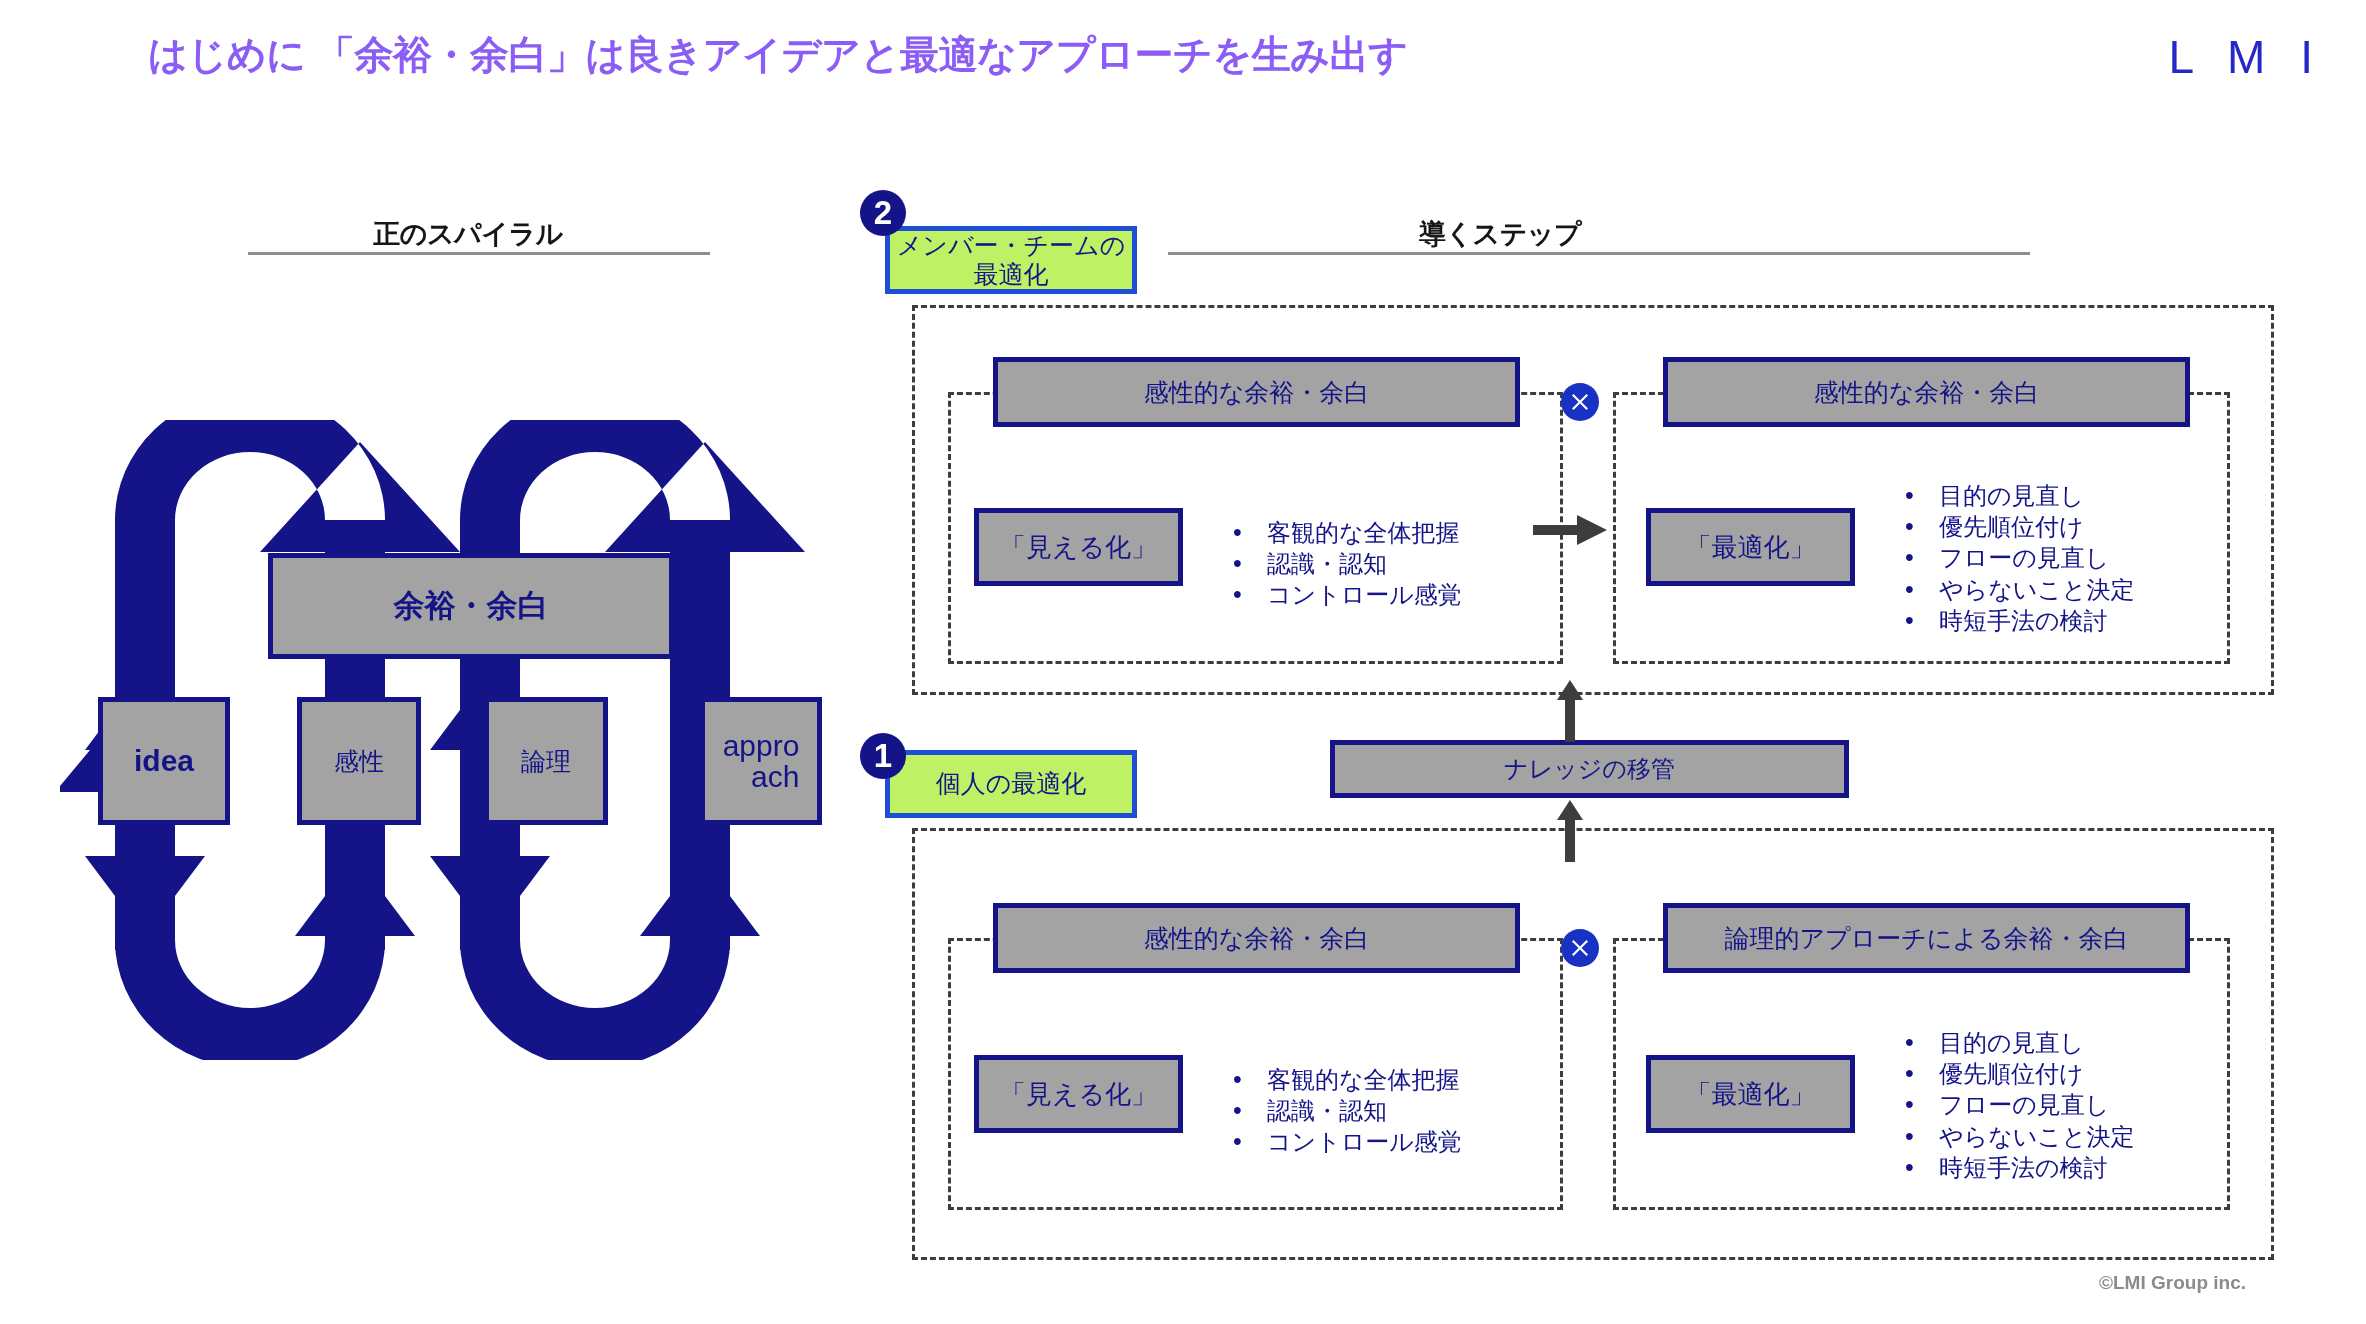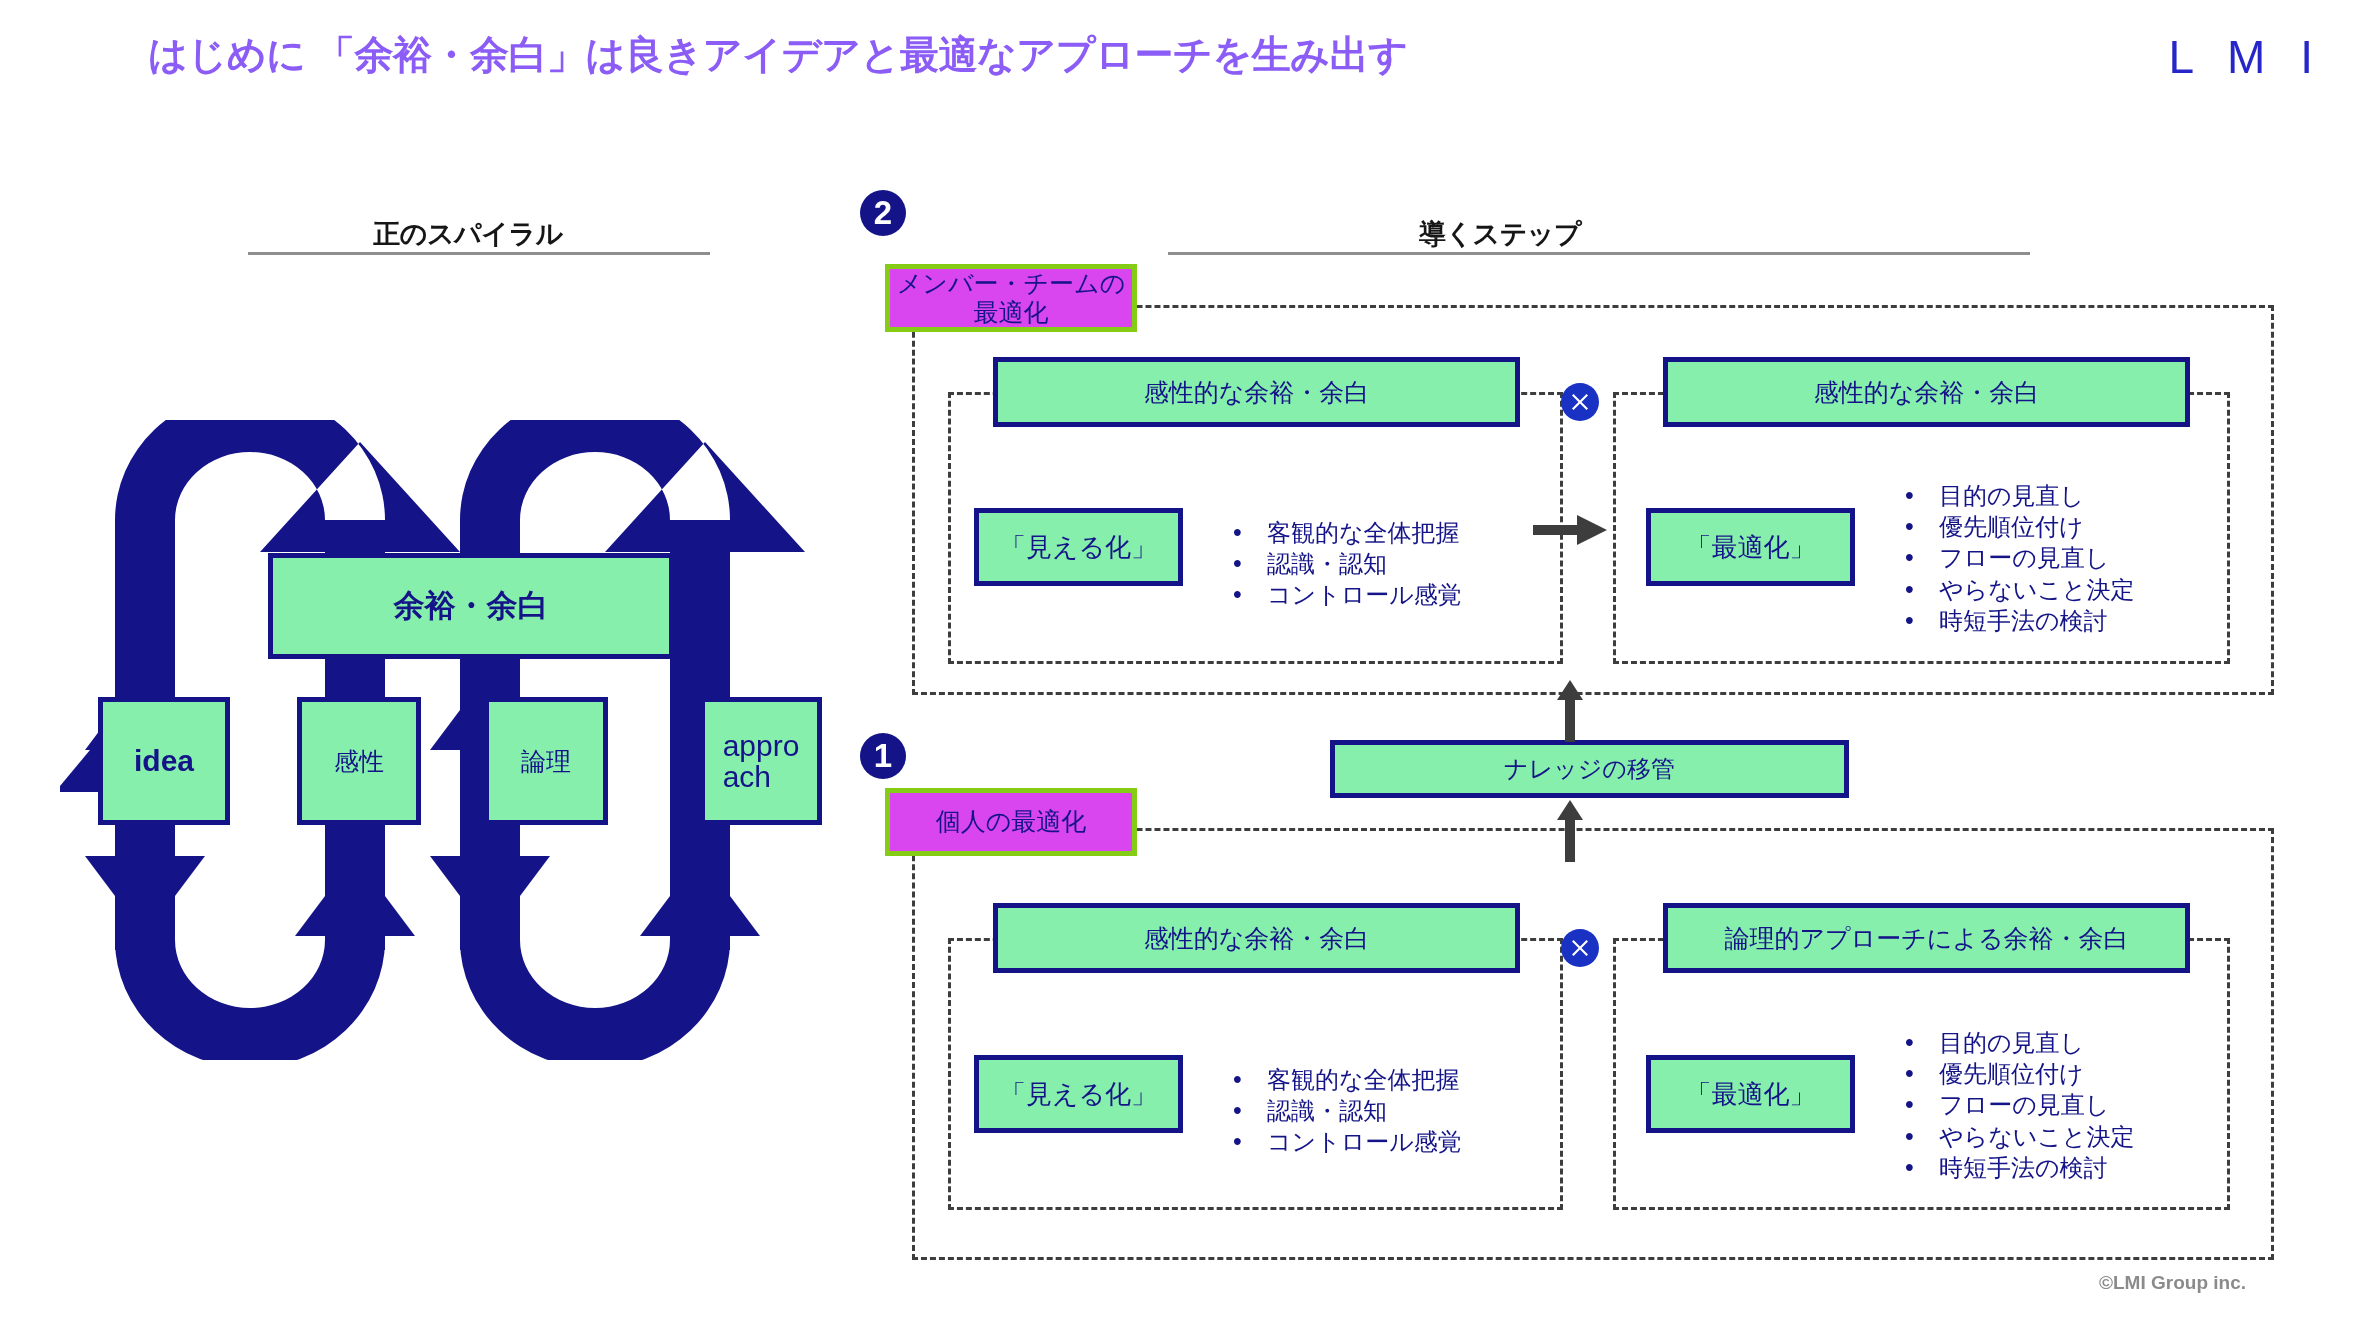--- a/index.html
+++ b/index.html
@@ -33,23 +33,23 @@
   }
   .section-rule{height:3px;background:#8e8e8e;}
 
   #spiral-head{left:248px;top:216px;width:440px;}
   #spiral-rule{left:248px;top:252px;width:462px;}
   #steps-head{left:1150px;top:216px;width:700px;}
   #steps-rule{left:1168px;top:252px;width:862px;}
 
   
   .nbox{
-    border:5px solid #141488;background:#86efac;
+    border:5px solid #141488;background:#a3a3a3;
     display:flex;align-items:center;justify-content:center;
-    text-align:left;box-sizing:border-box;color:#141488;
+    text-align:right;box-sizing:border-box;color:#141488;
   }
 
   
   #spiral-svg{left:60px;top:420px;}
   #box-yoyu{
     left:268px;top:553px;width:406px;height:106px;
     font-size:31px;font-weight:700;z-index:5;
   }
   #box-idea{
     left:98px;top:697px;width:132px;height:128px;
@@ -100,23 +100,23 @@
   .bullets li:before{
     content:"•";position:absolute;left:8px;top:-1px;font-size:25px;
   }
   #p2-left-bullets{left:1213px;top:505px;}
   #p2-right-bullets{left:1885px;top:468px;}
   #p1-left-bullets{left:1213px;top:1052px;}
   #p1-right-bullets{left:1885px;top:1015px;}
 
   
   .step-box{
-    border:5px solid #84cc16;background:#d946ef;box-sizing:border-box;
+    border:5px solid #1d4ed8;background:#bef264;box-sizing:border-box;
     display:flex;align-items:center;justify-content:center;text-align:center;
-    font-size:25px;line-height:1.18;color:#141488;margin-top:38px;
+    font-size:25px;line-height:1.18;color:#141488;
   }
   #step2-box{left:885px;top:226px;width:252px;height:68px;}
   #step1-box{left:885px;top:750px;width:252px;height:68px;}
 
   .badge{
     width:46px;height:46px;border-radius:50%;background:#141488;color:#ffffff;
     display:flex;align-items:center;justify-content:center;
     font-size:33px;font-weight:700;z-index:9;
   }
   #badge-2{left:860px;top:190px;}

